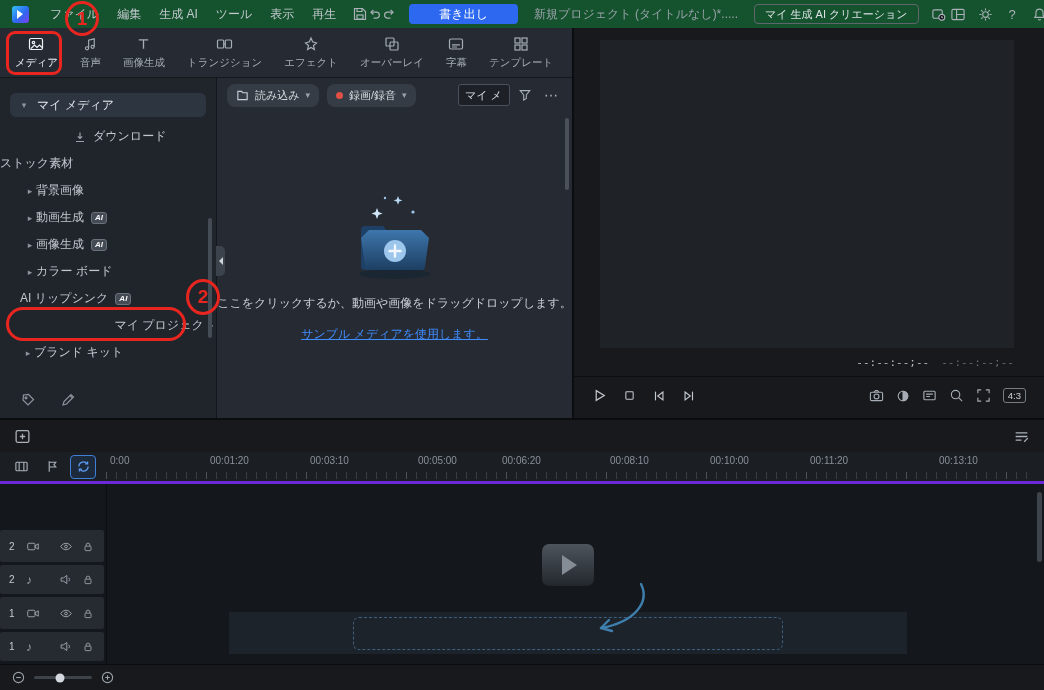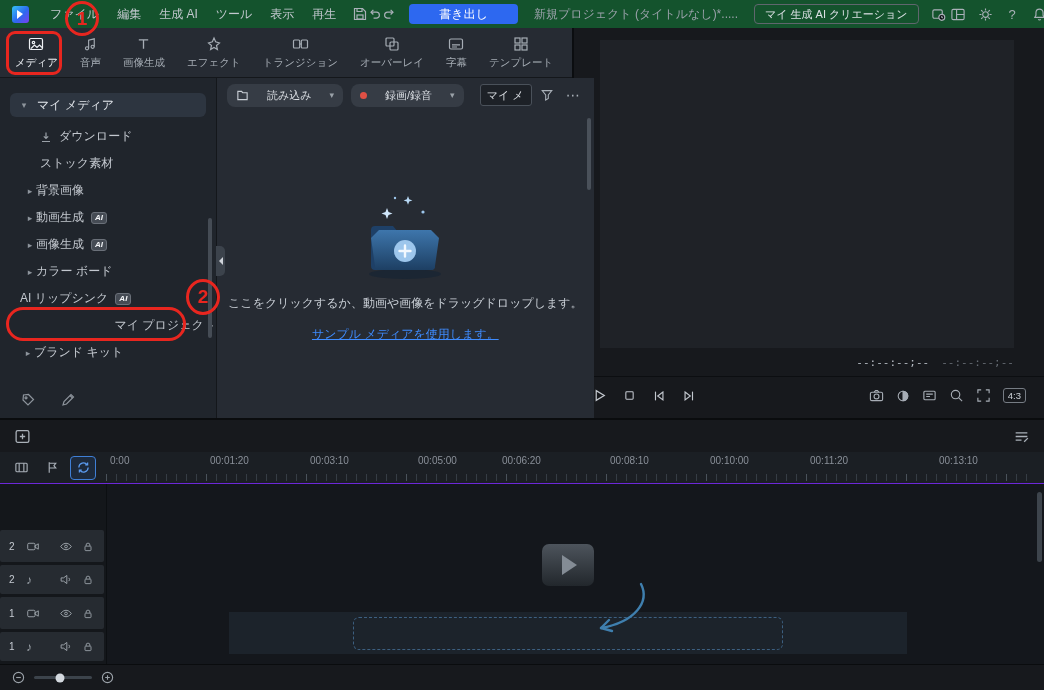--- a/index.html
+++ b/index.html
@@ -30,21 +30,21 @@
   .sidebar{width:216px;background:#20252c;padding-top:15px;position:relative;flex:none;}
   .s-item{height:27px;display:flex;align-items:center;color:#c3c8cf;cursor:default;}
   .s-sel{background:#2d3540;border-radius:6px;margin:0 10px 6px 10px;padding-left:8px;gap:7px;color:#e2e6eb;height:24px;}
   .s-chev{color:#8d949c;font-size:9px;width:12px;text-align:center;flex:none;}
   .ai-badge{margin-left:7px;background:#454b54;border:1px solid #6a7079;border-radius:3px;color:#f2f4f7;font-size:8px;font-weight:bold;font-style:italic;padding:1px 3px;line-height:1;}
   .side-scroll{position:absolute;right:4px;top:140px;width:4px;height:120px;border-radius:2px;background:#454c55;}
   .side-bottom{position:absolute;left:20px;bottom:10px;display:flex;gap:24px;}
 
   .media-panel{flex:1;background:#262b33;border-left:1px solid #14171b;display:flex;flex-direction:column;position:relative;}
   .mp-header{height:34px;display:flex;align-items:center;gap:8px;padding:0 10px;flex:none;}
-  .mp-btn{background:#363c45;border-radius:8px;height:23px;display:flex;align-items:center;gap:18px;padding:0 9px;color:#d8dce1;font-size:11px;white-space:nowrap;cursor:default;}
+  .mp-btn{background:#363c45;border-radius:8px;height:23px;display:flex;align-items:center;gap:6px;padding:0 9px;color:#d8dce1;font-size:11px;white-space:nowrap;cursor:default;}
   .mp-caret{font-size:9px;color:#9aa1a8;}
   .rec-dot{width:7px;height:7px;border-radius:50%;background:#e05045;flex:none;}
   .mp-spacer{flex:1;}
   .mp-select{background:#1d2127;border:1px solid #4a515a;border-radius:3px;height:22px;width:52px;display:flex;align-items:center;padding:0 6px;overflow:hidden;color:#d8dce1;font-size:11px;white-space:nowrap;}
   .mp-more{color:#aab1b9;font-size:14px;padding:0 4px;}
   .mp-scroll{position:absolute;right:3px;top:40px;width:4px;height:72px;border-radius:2px;background:#4a515a;}
   .collapse-handle{position:absolute;left:-1px;top:168px;width:9px;height:30px;background:#3c434c;border-radius:0 5px 5px 0;display:flex;align-items:center;justify-content:center;}
   .collapse-handle::after{content:"";width:0;height:0;border-right:4px solid #cfd4da;border-top:4px solid transparent;border-bottom:4px solid transparent;}
   .mp-empty{flex:1;display:flex;flex-direction:column;align-items:center;justify-content:center;}
   .empty-text{color:#c9cfd6;margin-top:12px;font-size:12px;}
@@ -55,21 +55,21 @@
   .pv-time{height:28px;display:flex;align-items:center;justify-content:flex-end;gap:12px;padding-right:30px;font-family:"DejaVu Sans Mono",monospace;font-size:11px;}
   .tc-cur{color:#b6bcc4;}.tc-tot{color:#666c74;}
   .pv-controls{height:38px;border-top:1px solid #0c0e11;display:flex;align-items:center;padding:0 18px;}
   .pv-left{display:flex;align-items:center;gap:16px;}
   .pv-right{margin-left:auto;display:flex;align-items:center;gap:12px;}
   .ratio{border:1px solid #767c84;border-radius:3px;font-size:9.5px;padding:1px 4px;color:#cdd2d8;}
 
   
   .timeline{height:272px;border-top:2px solid #0a0c0e;display:flex;flex-direction:column;background:#14171b;}
   .tl-header{height:32px;background:#17191d;display:flex;align-items:center;justify-content:space-between;padding:0 14px;flex:none;}
-  .tl-bar{height:32px;display:flex;flex:none;background:#1b1f24;border-bottom:1px solid #6d28d9;}
+  .tl-bar{height:32px;display:flex;flex:none;background:#1b1f24;border-bottom:3px solid #6d28d9;}
   .tl-tools{width:106px;display:flex;align-items:center;gap:5px;padding-left:8px;flex:none;}
   .tool-btn{width:26px;height:24px;border-radius:4px;display:flex;align-items:center;justify-content:center;}
   .tool-btn.active{border:1px solid #3f7fd6;background:#1d2a3c;}
   .ruler{flex:1;position:relative;cursor:default;}
   .ruler-ticks{position:absolute;left:0;right:8px;bottom:2px;height:7px;
     background-image:repeating-linear-gradient(90deg,#4a525b 0 1px,transparent 1px 100px),
                      repeating-linear-gradient(90deg,#363d45 0 1px,transparent 1px 10px);}
   .ruler-label{position:absolute;top:3px;font-size:10px;color:#8a9099;white-space:nowrap;}
   .tl-body{flex:1;display:flex;position:relative;}
   .track-col{width:106px;flex:none;padding-top:46px;display:flex;flex-direction:column;gap:3px;}
@@ -190,35 +190,35 @@
         <div class="tab">
           <span class="t-ic">
               <svg width="15" height="16" viewBox="0 0 16 16" fill="none" stroke="currentColor" stroke-width="1.4">
                 <path d="M3 3.5h10M8 3.5V13"></path>
               </svg>
             </span>
           <span>画像生成</span>
         </div>
         <div class="tab">
           <span class="t-ic">
-              <svg width="16" height="16" viewBox="0 0 16 16" fill="none" stroke="currentColor" stroke-width="1.2">
-                <path d="M8 2l1.6 3.7 3.9 1.2-3 2.6.9 4L8 11.4 4.6 13.5l.9-4-3-2.6 3.9-1.2z"></path>
-              </svg>
-            </span>
-          <span>エフェクト</span>
-        </div>
-        <div class="tab">
-          <span class="t-ic">
               <svg width="17" height="16" viewBox="0 0 17 16" fill="none" stroke="currentColor" stroke-width="1.2">
                 <rect x="1.5" y="4" width="6.2" height="8" rx="1"></rect>
                 <rect x="9.3" y="4" width="6.2" height="8" rx="1"></rect>
                 <path d="M7.7 8h1.6"></path>
               </svg>
             </span>
           <span>トランジション</span>
+        </div>
+        <div class="tab">
+          <span class="t-ic">
+              <svg width="16" height="16" viewBox="0 0 16 16" fill="none" stroke="currentColor" stroke-width="1.2">
+                <path d="M8 2l1.6 3.7 3.9 1.2-3 2.6.9 4L8 11.4 4.6 13.5l.9-4-3-2.6 3.9-1.2z"></path>
+              </svg>
+            </span>
+          <span>エフェクト</span>
         </div>
         <div class="tab">
           <span class="t-ic">
               <svg width="16" height="16" viewBox="0 0 16 16" fill="none" stroke="currentColor" stroke-width="1.2">
                 <rect x="2" y="2" width="8" height="8" rx="1"></rect>
                 <rect x="6" y="6" width="8" height="8" rx="1"></rect>
               </svg>
             </span>
           <span>オーバーレイ</span>
         </div>
@@ -244,27 +244,27 @@
         </div>
       </div>
 
       <div class="content-row">
 
         <aside class="sidebar">
           <div class="s-item s-sel">
             <span class="s-chev">▾</span>
             <span>マイ メディア</span>
           </div>
-          <div class="s-item" style="padding-left:40px;gap:7px;">
+          <div class="s-item" style="padding-left:40px;gap:7px;margin-left:34px;">
             <svg width="12" height="12" viewBox="0 0 12 12" fill="none" stroke="#9aa1a8" stroke-width="1.2">
                 <path d="M6 1.5v6M3.8 5.3L6 7.5l2.2-2.2M2 10.5h8"></path>
               </svg>
             <span>ダウンロード</span>
           </div>
-          <div class="s-item" style="padding-left:40px;">
+          <div class="s-item" style="">
             <span>ストック素材</span>
           </div>
           <div class="s-item" style="padding-left:24px;">
             <span class="s-chev">▸</span>
             <span>背景画像</span>
           </div>
           <div class="s-item" style="padding-left:24px;">
             <span class="s-chev">▸</span>
             <span>動画生成</span>
             <span class="ai-badge">AI</span>

